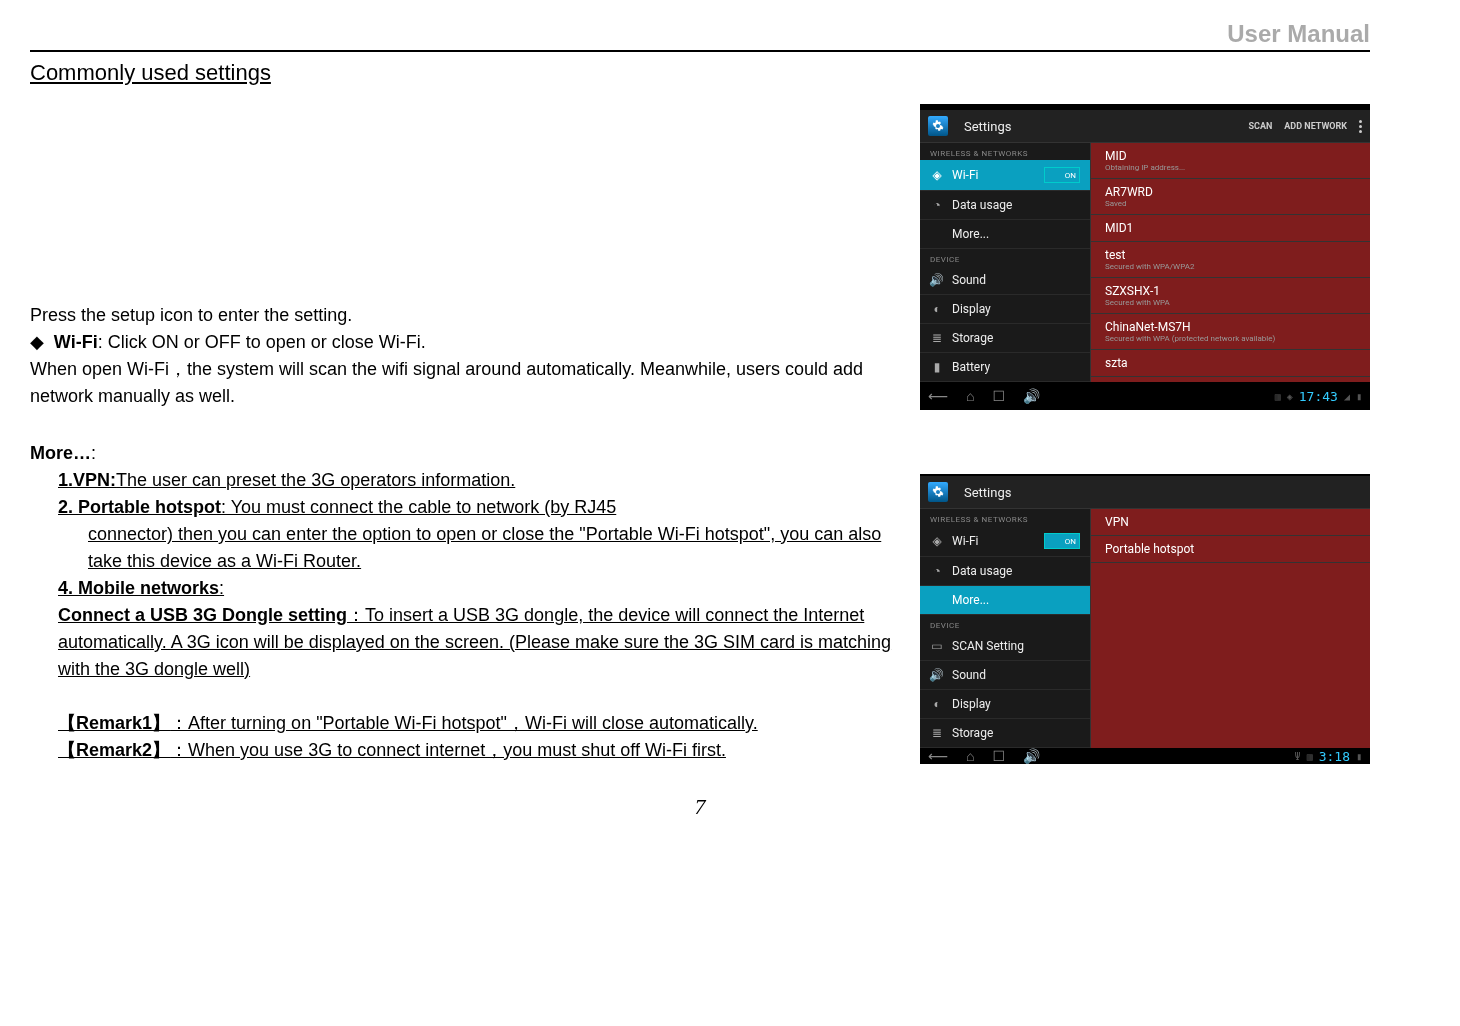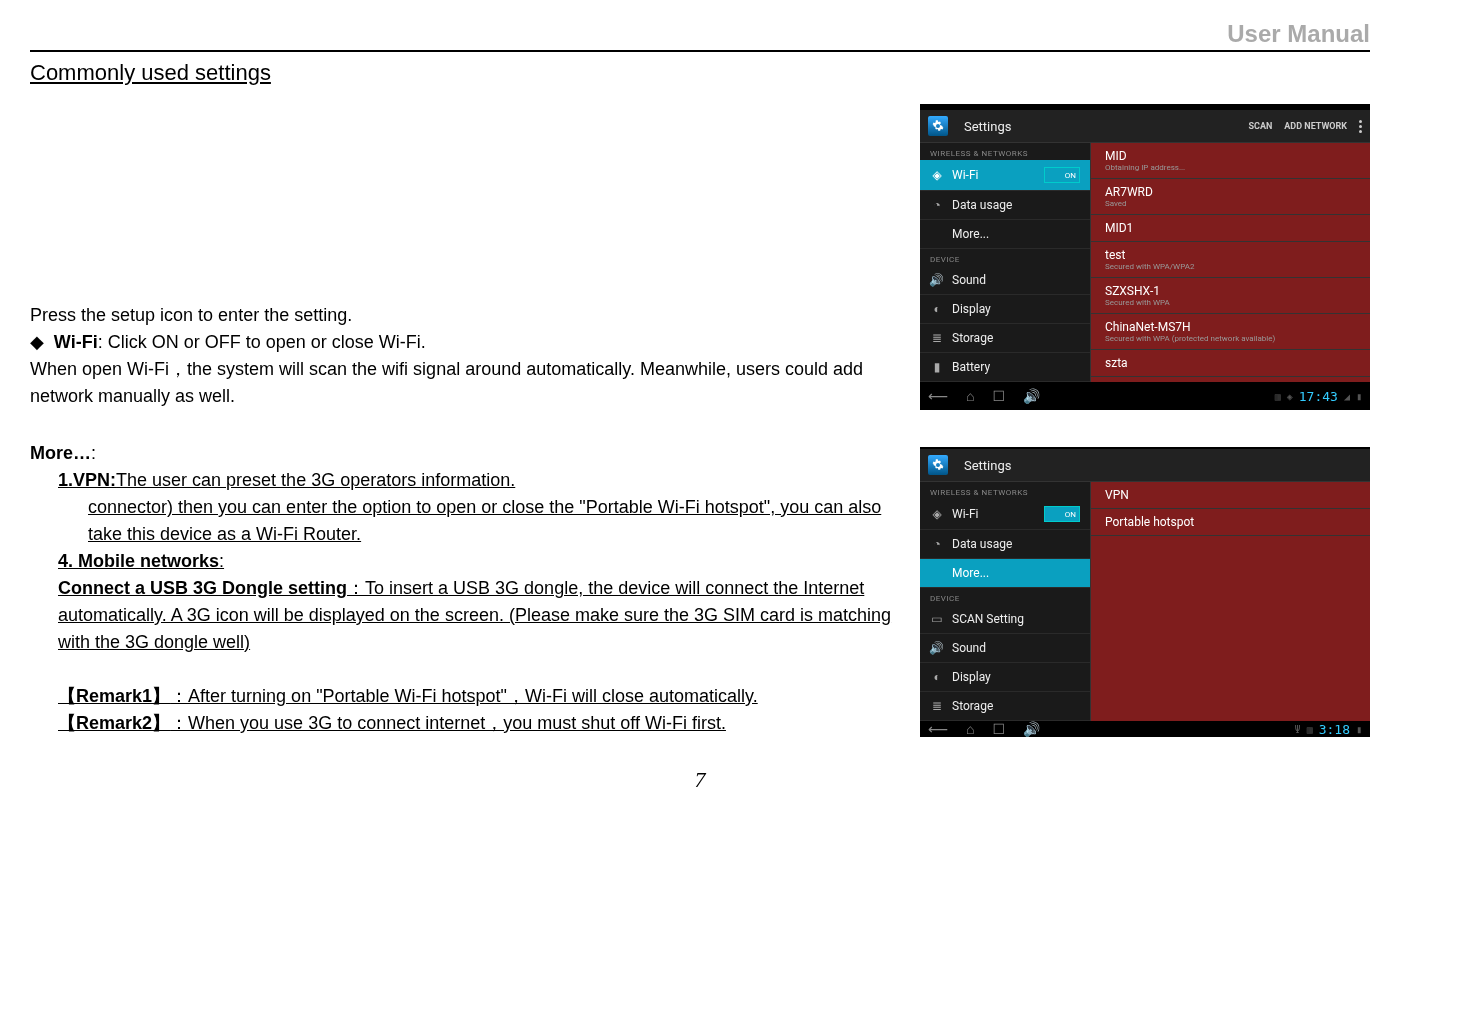--- a/index.html
+++ b/index.html
@@ -295,20 +295,21 @@
       </div>
     </div>
   </div>
 </div>
 
 <div class="row">
   <div class="text-col">
     <div><b>More…</b><span>:</span></div>
     <div class="more-indent">
       <div><b>1.VPN:</b><span>The user can preset the 3G operators information.</span></div>
+      <div><b>2. Portable hotspot</b><span>: You must connect the cable to network (by RJ45</span></div>
       <div class="sub-indent">connector) then you can enter the option to open or close the "Portable Wi-Fi hotspot", you can also take this device as a Wi-Fi Router.</div>
       <div><b>4. Mobile networks</b><span>:</span></div>
       <div><b>Connect a USB 3G Dongle setting</b><span>：To insert a USB 3G dongle, the device will connect the Internet automatically. A 3G icon will be displayed on the screen. (Please make sure the 3G SIM card is matching with the 3G dongle well)</span></div>
       <br>
       <div><b>【Remark1】</b><span>：After turning on "Portable Wi-Fi hotspot"，Wi-Fi will close automatically.</span></div>
       <div><b>【Remark2】</b><span>：When you use 3G to connect internet，you must shut off Wi-Fi first.</span></div>
     </div>
   </div>
 
   <div class="android" style="height:290px;">

